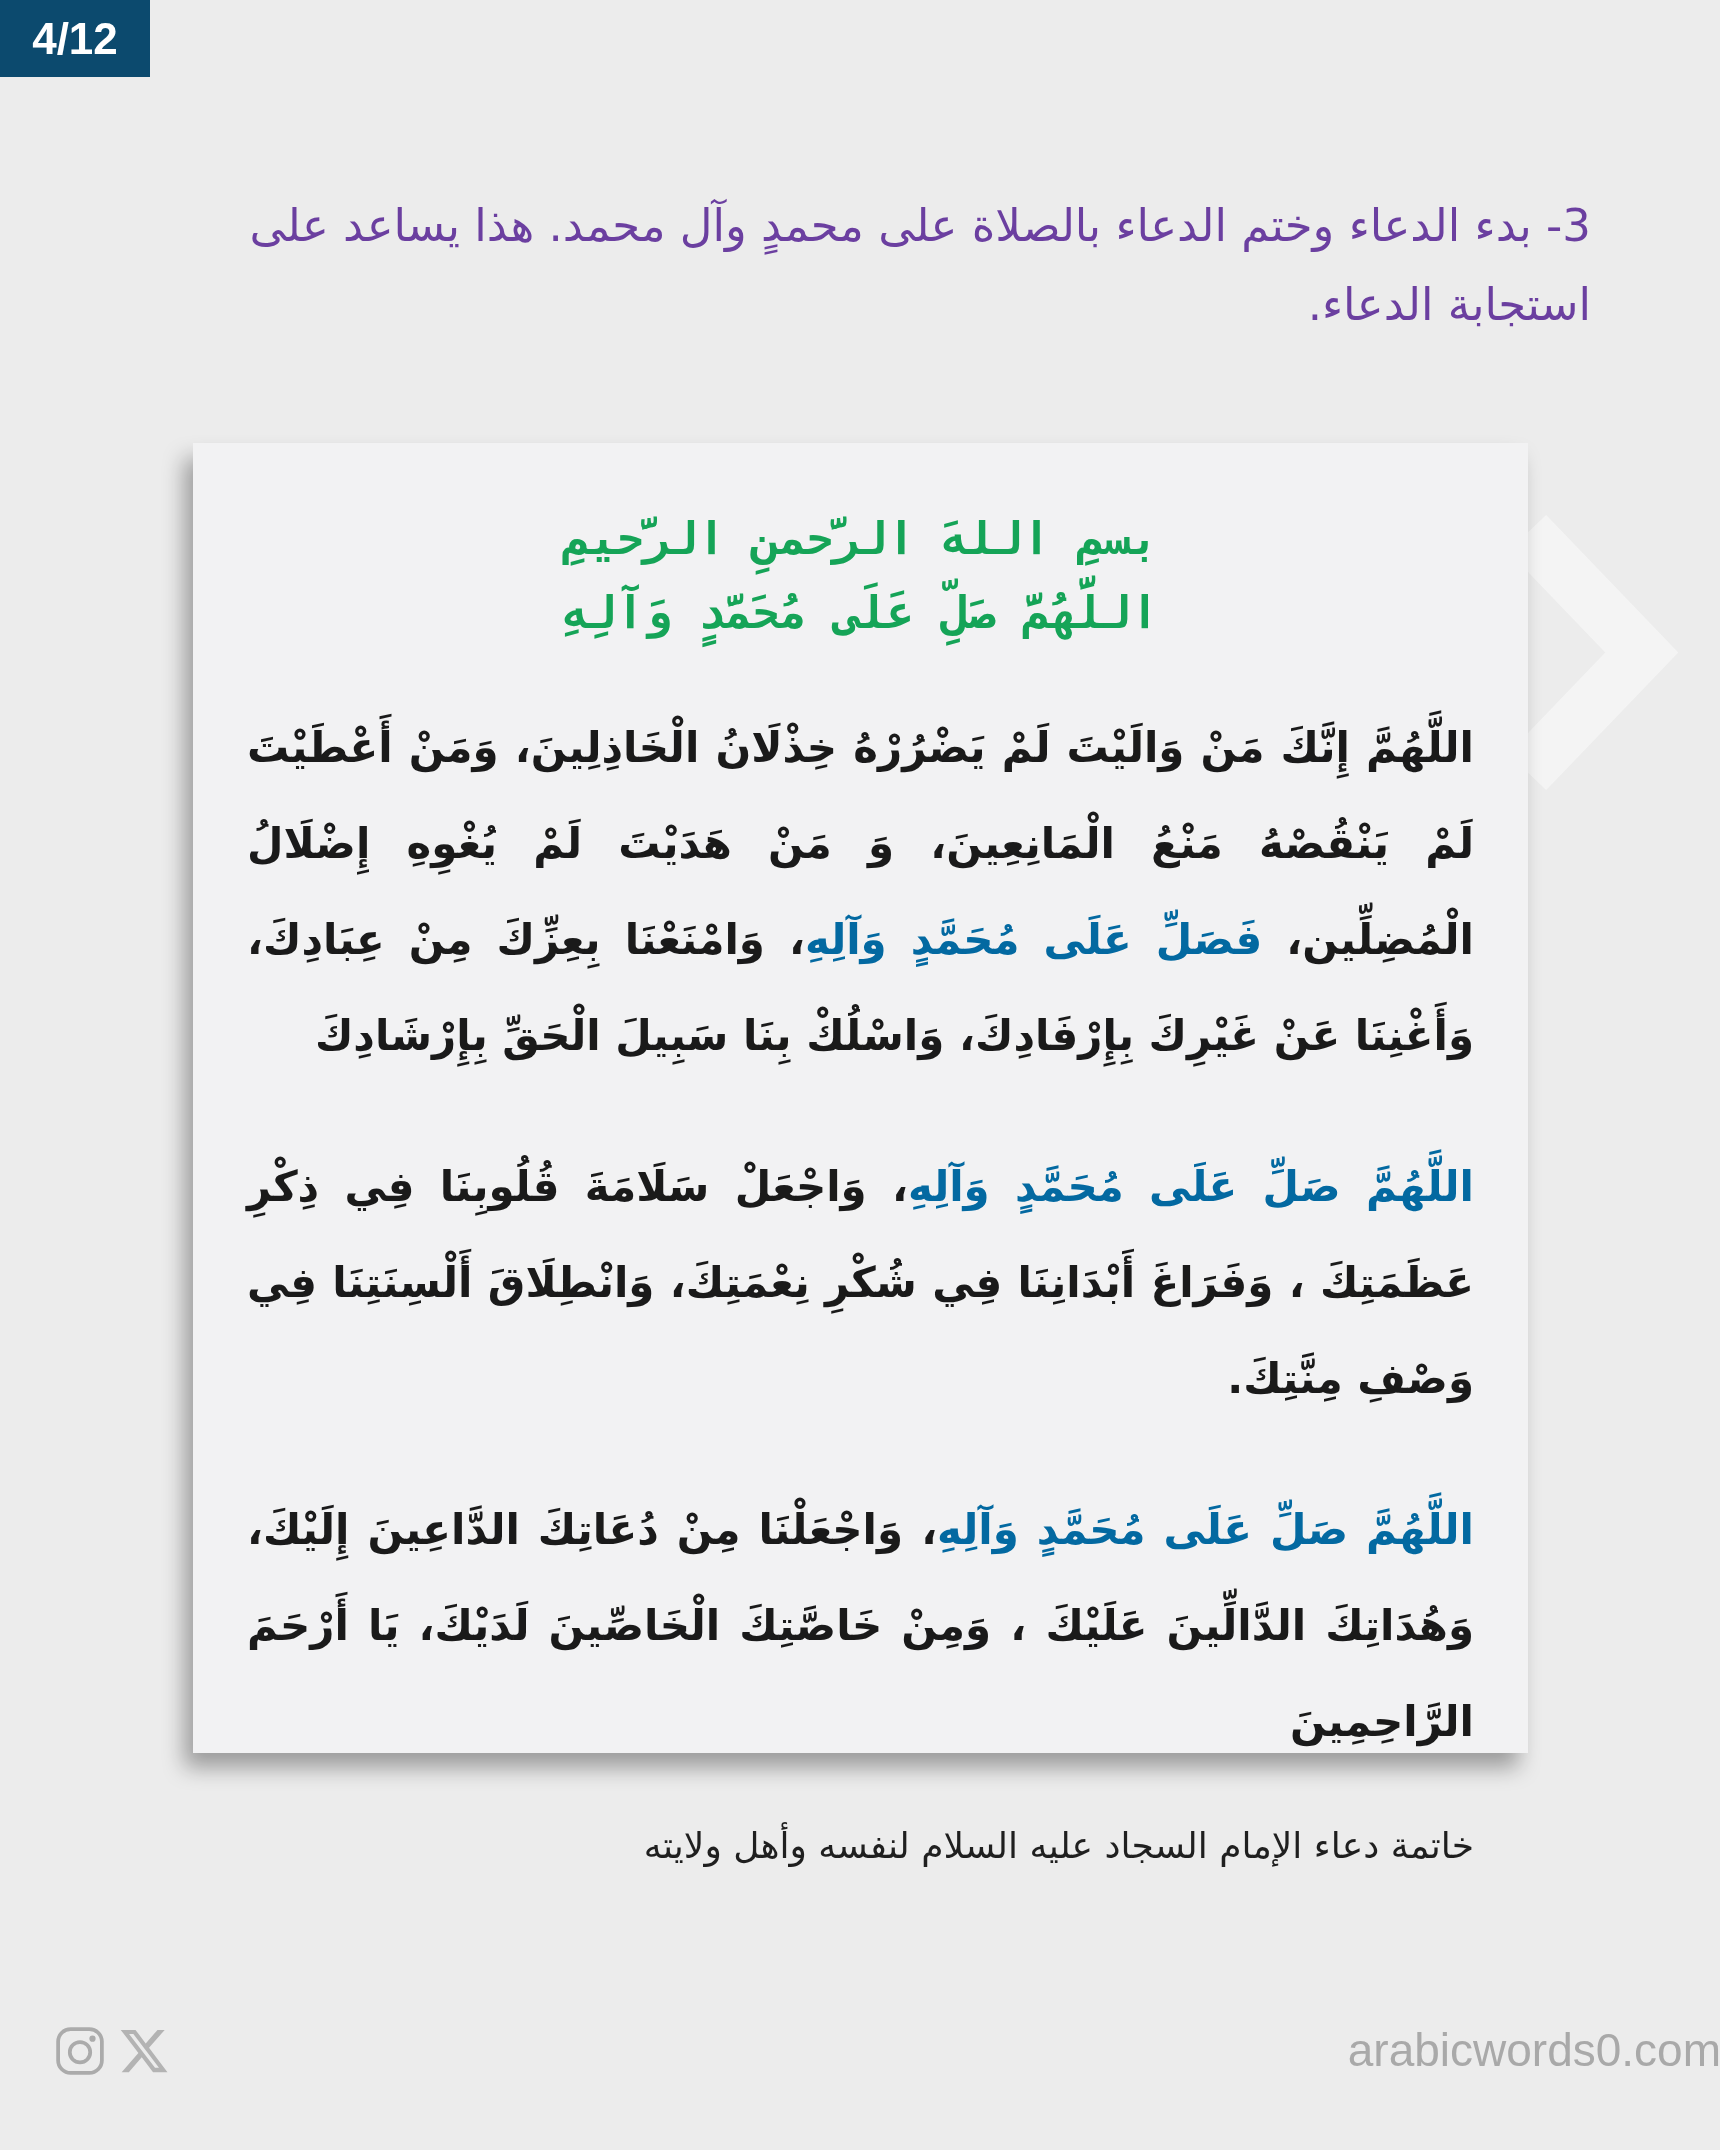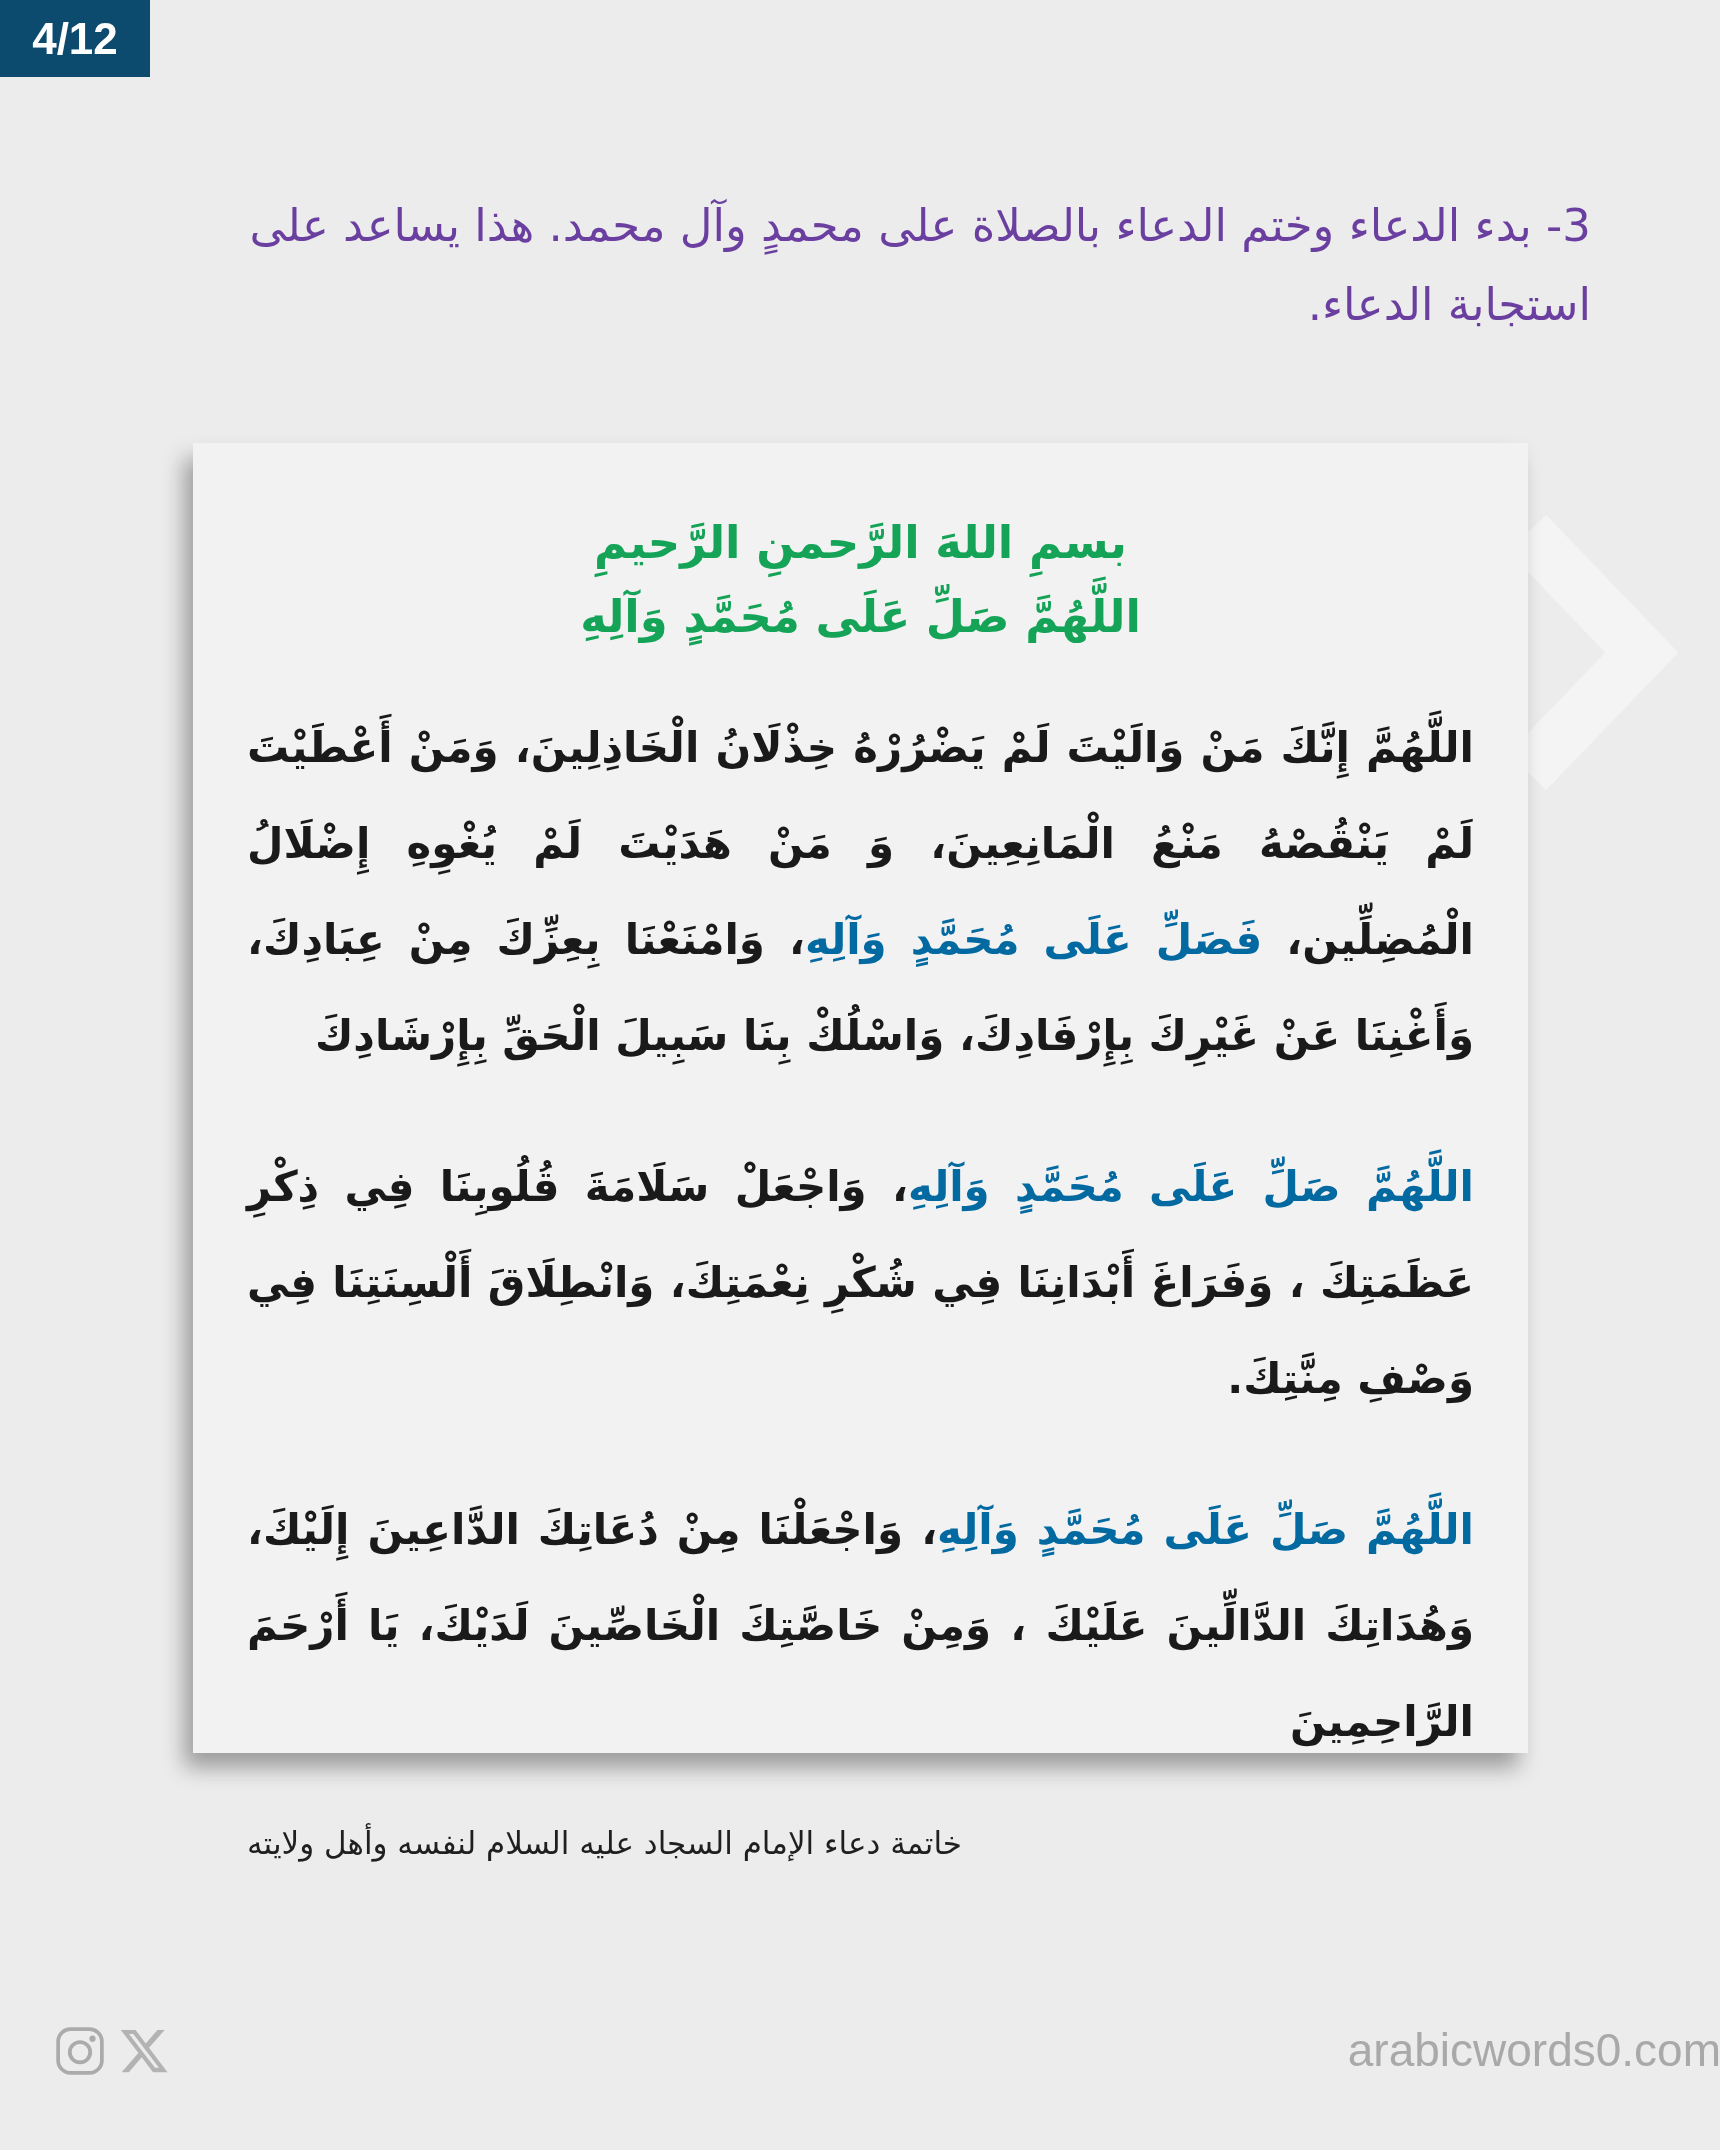--- a/index.html
+++ b/index.html
@@ -27,32 +27,32 @@
 
   
   .card {
     position:absolute; left:193px; top:443px; width:1335px; height:1310px;
     background:#f2f2f3; box-sizing:border-box;
     padding:63px 54px 0 54px;
     box-shadow:-8.6px 15.3px 21px rgba(0,0,0,0.35);
   }
   .card-title {
     direction:rtl; text-align:center;
-    color:#15a457; font-size:45px; font-weight:bold; line-height:74px;
+    color:#15a457; font-size:45px; font-weight:bold; line-height:74px;font-family:Liberation Mono, monospace;
   }
   .para {
     direction:rtl; text-align:justify; text-align-last:right; -moz-text-align-last:right;
     color:#1a1a1a; font-size:42px; font-weight:bold; line-height:96px;
     margin:0 0 55px 0;
   }
   .para.first { margin-top:46px; }
   .green { color:#0369a1; }
   .caption {
-    direction:rtl; text-align:left;
-    color:#1f1f1f; font-size:31px; font-weight:normal;
+    direction:rtl; text-align:right;
+    color:#1f1f1f; font-size:36px; font-weight:normal;
   }
 
   
   .watermark { position:absolute; left:1489px; top:514px; opacity:0.45; }
 
   
   .footer-icons {
     position:absolute; left:55px; top:2025px;
     display:flex; align-items:center; gap:13.4px;
   }

